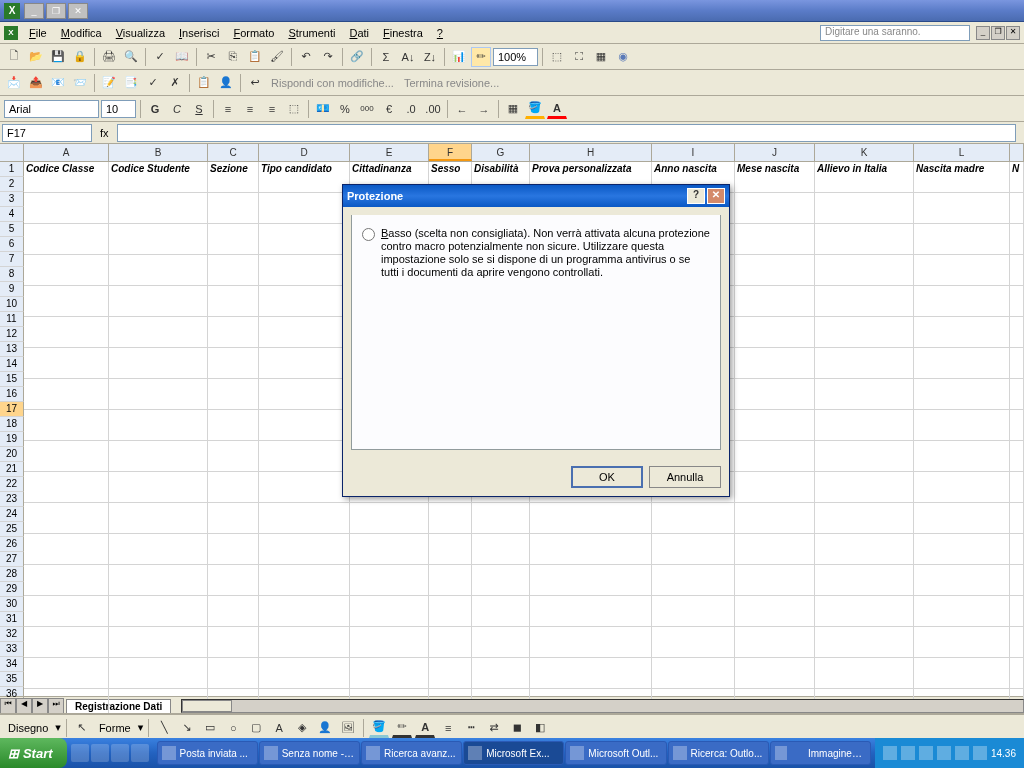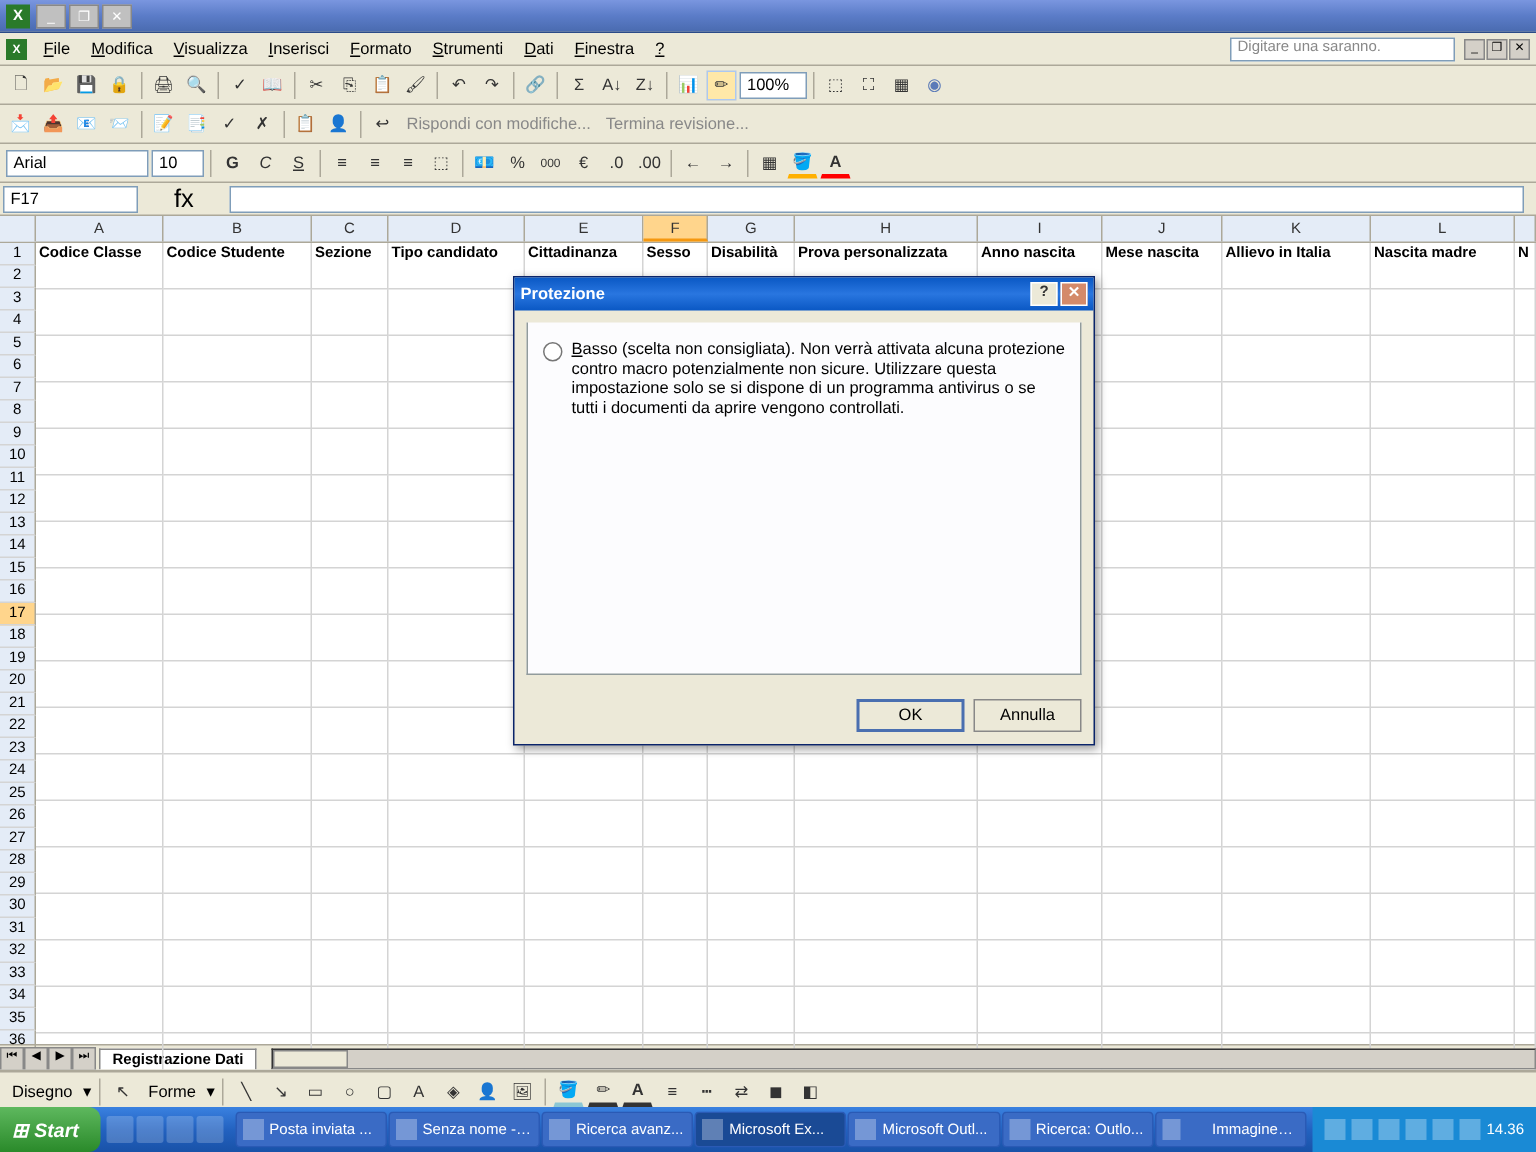--- a/index.html
+++ b/index.html
@@ -56,33 +56,33 @@
 .zoom-combo { width: 45px; }
 .namebox-bar {
   background: #ece9d8;
   height: 22px;
   display: flex;
   align-items: center;
   border-bottom: 1px solid #aca899;
   padding: 0 2px;
 }
 .namebox { width: 90px; height: 18px; border: 1px solid #7f9db9; background: white; padding: 0 4px; font-size: 11px; display: flex; align-items: center; }
-.fx-label { padding: 0 24px; font-size: 17px; }
+.fx-label { padding: 0 8px; font-size: 11px; }
 .formula-input { flex: 1; height: 18px; border: 1px solid #7f9db9; background: white; margin-right: 6px; }
 .grid-area { position: relative; background: white; height: 570px; overflow: hidden; border-bottom: 1px solid #aca899; }
 .col-headers { display: flex; height: 18px; background: #e4ecf7; border-bottom: 1px solid #aca899; }
 .corner { width: 24px; border-right: 1px solid #aca899; background: #e4ecf7; }
 .col-h { border-right: 1px solid #aca899; text-align: center; font-size: 10px; line-height: 17px; color: #333; cursor: pointer; }
 .col-h.sel { background: #ffd58c; border-bottom: 2px solid #f59810; }
 .grid-body { display: flex; height: 534px; }
 .row-headers { width: 24px; background: #e4ecf7; }
 .row-h { height: 15px; border-bottom: 1px solid #d4d4d4; border-right: 1px solid #aca899; text-align: center; font-size: 10px; line-height: 14px; cursor: pointer; }
 .row-h.sel { background: #ffd58c; }
 .cells { position: relative; flex: 1; }
-.cell-row { display: flex; height: 31px; }
+.cell-row { display: flex; height: 31px; font-style: italic; }
 .cell { border-right: 1px solid #d4d4d4; border-bottom: 1px solid #d4d4d4; font-size: 10px; padding: 0 2px; line-height: 14px; overflow: hidden; white-space: nowrap; }
 .hdr-cell { font-weight: bold; }
 .active-cell { position: absolute; border: 2px solid black; pointer-events: none; }
 .sheet-tabs { height: 18px; background: #ece9d8; display: flex; align-items: center; border-top: 1px solid #aca899; }
 .tab-nav-btn { width: 16px; height: 16px; border: 1px solid #888; background: #d4d0c8; font-size: 8px; text-align: center; cursor: pointer; }
 .sheet-tab { background: white; border: 1px solid #888; border-bottom: none; padding: 1px 8px; font-size: 10px; font-weight: bold; cursor: pointer; margin-left: 2px; }
 .hscroll { flex: 1; height: 14px; background: #d4d0c8; border: 1px inset #888; margin-left: 10px; position: relative; }
 .hscroll-thumb { position: absolute; left: 0; width: 50px; height: 100%; background: #ece9d8; border: 1px solid #888; }
 .drawing-toolbar { height: 26px; background: #ece9d8; display: flex; align-items: center; padding: 0 4px; gap: 3px; border-top: 1px solid #aca899; }
 .statusbar { height: 20px; background: #ece9d8; display: flex; align-items: center; padding: 0 6px; font-size: 10px; border-top: 1px solid #aca899; }

